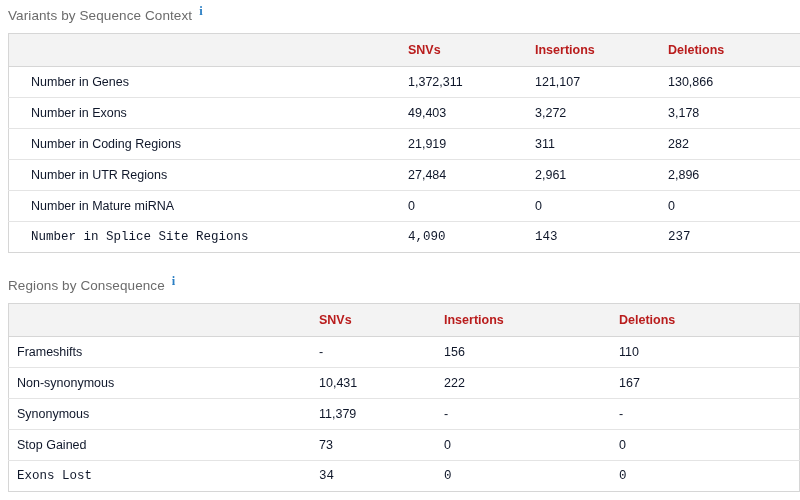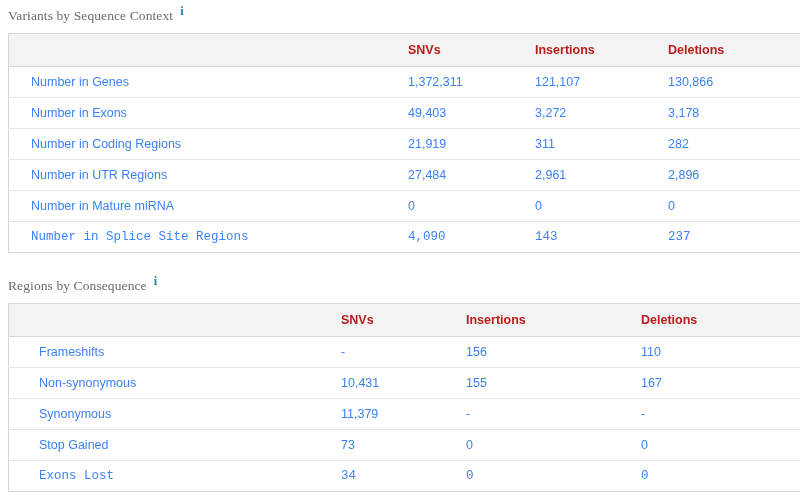--- a/index.html
+++ b/index.html
@@ -27,21 +27,20 @@
     font-size: 13.5px;
     color: #6b6b6b;
     font-weight: normal;
     letter-spacing: 0.1px;
     display: flex;
     align-items: flex-start;
     line-height: 18px;
   }
   .section-title .title-text {
     white-space: nowrap;
-    font-family: Liberation Serif, serif;
   }
   .info-icon {
     display: inline-block;
     margin-left: 7px;
     color: #2b7fc4;
     font-weight: bold;
     font-size: 12.5px;
     line-height: 12px;
     font-family: "Liberation Serif", serif;
     cursor: pointer;
@@ -64,42 +63,42 @@
     font-weight: bold;
     color: #b91c1c;
     text-align: left;
     padding: 9px 0 9px 0;
     border-bottom: 1px solid #d6d6d6;
     height: 14px;
     vertical-align: middle;
   }
   .stats-table td {
     font-size: 12.5px;
-    color: #3b82f6;
+    color: #0f172a;
     text-align: left;
     padding: 8px 0 8px 0;
     border-bottom: 1px solid #e4e4e4;
     height: 14px;
     vertical-align: middle;
     white-space: nowrap;
   }
   .stats-table tbody tr:last-child td {
     border-bottom: none;
     font-family: Liberation Mono, monospace;
   }
 
   
   #table-sequence-context .c-label { padding-left: 22px; }
   #table-sequence-context .col-label { width: 377px; }
   #table-sequence-context .col-snv   { width: 127px; }
   #table-sequence-context .col-ins   { width: 133px; }
   #table-sequence-context .col-del   { width: 145px; }
 
   
-  #table-consequence .c-label { padding-left: 30px; }
+  #table-consequence .c-label { padding-left: 8px; }
   #table-consequence .col-label { width: 302px; }
   #table-consequence .col-snv   { width: 125px; }
   #table-consequence .col-ins   { width: 175px; }
   #table-consequence .col-del   { width: 180px; }
 
   .spacer-top { height: 7px; }
   .gap-between { height: 24px; }
   .title-gap { height: 8px; }
 </style>
 </head>
@@ -187,21 +186,21 @@
       <tbody>
         <tr>
           <td class="c-label">Frameshifts</td>
           <td>-</td>
           <td>156</td>
           <td>110</td>
         </tr>
         <tr>
           <td class="c-label">Non-synonymous</td>
           <td>10,431</td>
-          <td>155</td>
+          <td>222</td>
           <td>167</td>
         </tr>
         <tr>
           <td class="c-label">Synonymous</td>
           <td>11,379</td>
           <td>-</td>
           <td>-</td>
         </tr>
         <tr>
           <td class="c-label">Stop Gained</td>

